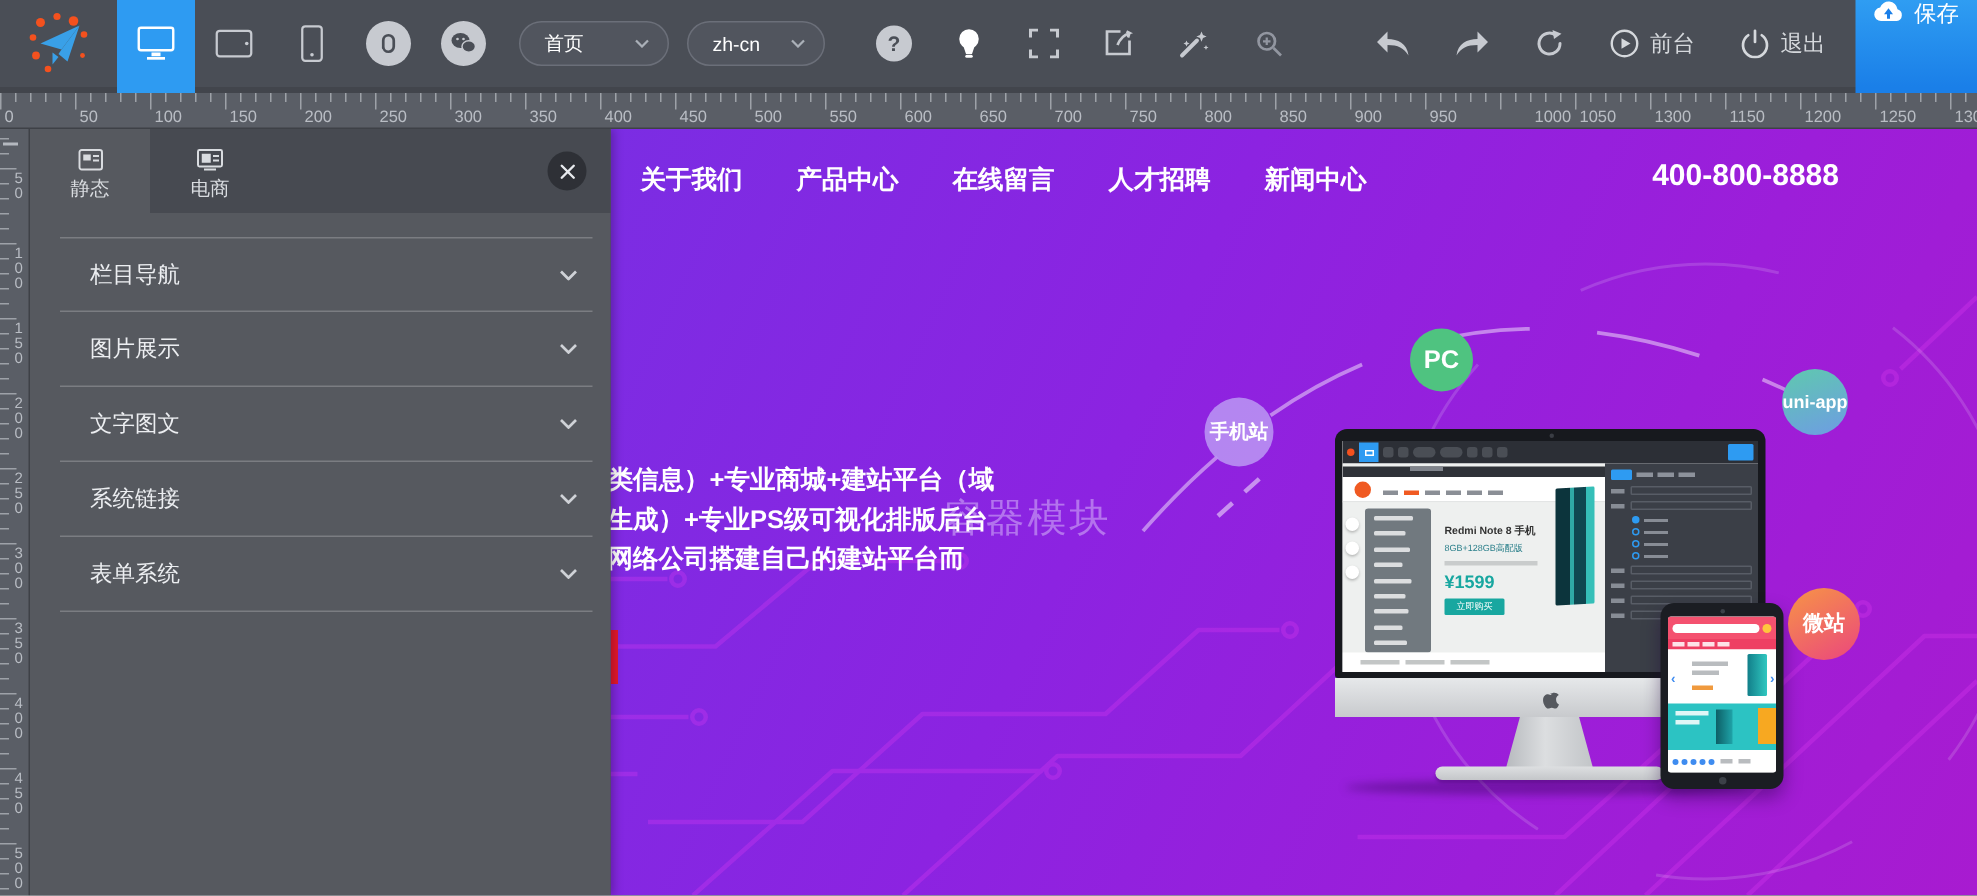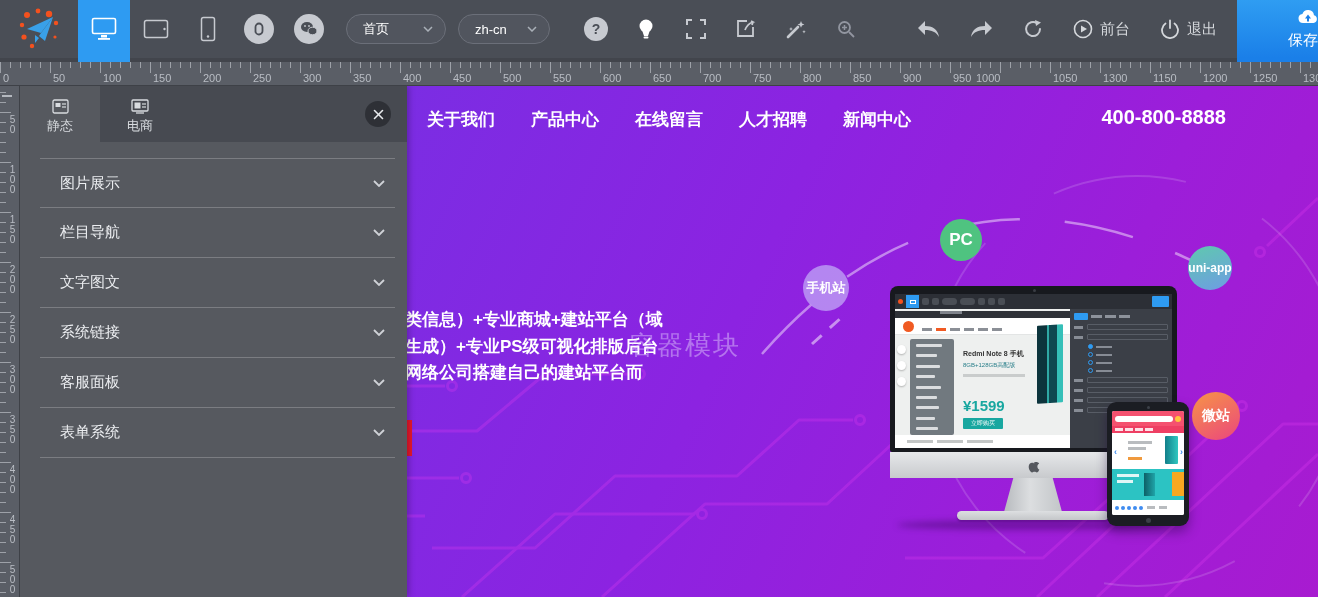--- a/index.html
+++ b/index.html
@@ -10,21 +10,21 @@
   
   .toolbar { position:absolute; top:0; left:0; width:1318px; height:58px; background:#4a4e56; display:flex; align-items:center; z-index:30; }
   .tb-logo { width:78px; height:58px; display:flex; align-items:center; justify-content:center; }
   .dev-btn { width:52px; height:58px; display:flex; align-items:center; justify-content:center; cursor:pointer; }
   .dev-btn.active { background:#2e9bf2; }
   .circ-icon { width:30px; height:30px; border-radius:50%; background:#c7cad0; display:flex; align-items:center; justify-content:center; cursor:pointer; }
   .tb-pill { height:30px; border-radius:15px; background:#51555e; border:1px solid #6b6f79; color:#fff; font-size:13px; display:flex; align-items:center; justify-content:space-between; padding:0 12px 0 16px; cursor:pointer; }
   .tb-pill .chev { width:10px; height:6px; margin-left:10px; }
   .tb-ico { width:24px; height:24px; display:flex; align-items:center; justify-content:center; cursor:pointer; }
   .tb-right-btn { display:flex; align-items:center; gap:7px; color:#d5d8dc; font-size:15px; cursor:pointer; }
-  .save-btn { width:81px; height:58px; background:linear-gradient(#2f9df2,#1a7fe8); color:#fff; font-size:15px; display:flex; align-items:flex-end; justify-content:center; gap:7px; cursor:pointer;flex-direction:column; }
+  .save-btn { width:81px; height:58px; background:linear-gradient(#2f9df2,#1a7fe8); color:#fff; font-size:15px; display:flex; align-items:flex-start; justify-content:center; gap:7px; cursor:pointer; }
   .tb-strip { position:absolute; top:58px; left:0; width:1318px; height:4px; background:#42454c; z-index:29; }
   .tb-strip .seg-a { position:absolute; left:78px; width:52px; height:4px; background:#2e9bf2; }
   .tb-strip .seg-b { position:absolute; right:0; width:81px; height:4px; background:#1a7fe8; }
 
   
   .h-ruler { position:absolute; top:62px; left:0; width:1318px; height:24px; background:#5a5e66; border-bottom:1px solid #3e4147; z-index:20; overflow:hidden; }
   .h-tick { position:absolute; top:0; width:1px; background:#9da1a8; }
   .h-tick.minor { height:6px; }
   .h-tick.major { height:11px; }
   .h-lab { position:absolute; bottom:1px; font-size:11px; color:#b9bdc4; white-space:nowrap; }
@@ -88,21 +88,21 @@
   .mp-nav i { display:inline-block; width:10px; height:3px; background:#8b8f96; margin-left:4px; }
   .mp-nav i.hot { background:#f05a22; }
   .mp-float { position:absolute; left:2px; top:36px; display:flex; flex-direction:column; gap:7px; }
   .mp-float i { width:9px; height:9px; border-radius:50%; background:#fff; box-shadow:0 1px 2px rgba(0,0,0,.25); }
   .mp-sidebar { position:absolute; left:15px; top:30px; width:44px; height:96px; background:rgba(96,104,112,.88); border-radius:2px; padding:5px 6px; display:flex; flex-direction:column; justify-content:space-between; }
   .mp-sidebar i { display:block; height:3px; background:rgba(255,255,255,.75); border-radius:1px; }
   .mp-prod { position:absolute; left:68px; top:40px; width:90px; }
   .mp-title { font-size:7px; font-weight:bold; color:#333; white-space:nowrap; }
   .mp-sub { font-size:6px; color:#2a7f8a; white-space:nowrap; margin-top:2px; }
   .mp-grayline { width:62px; height:3px; background:#c9cccc; margin-top:4px; }
-  .mp-price { font-size:15px; font-weight:bold; color:#18a7a0; margin-top:20px; }
+  .mp-price { font-size:12px; font-weight:bold; color:#18a7a0; margin-top:4px; }
   .mp-buy { margin-top:4px; width:40px; height:11px; background:#18a7a0; color:#fff; font-size:6px; display:flex; align-items:center; justify-content:center; border-radius:1px; }
   .mp-img { position:absolute; right:7px; top:16px; width:26px; height:78px;
     background:linear-gradient(90deg,#0c343c 0 38%,#2fa9a5 38% 48%,#0f4750 48% 78%,#35bfb8 78% 100%); transform:skewY(-3deg); border-radius:1px; }
   .mp-footer { position:absolute; left:0; right:0; bottom:0; height:13px; background:#fff; display:flex; align-items:center; gap:4px; padding-left:12px; }
   .mp-footer i { display:block; width:26px; height:3px; background:#c3c6c6; }
   .mini-panel { flex:1; background:#3b3f47; padding:4px; display:flex; flex-direction:column; gap:4px; }
   .pn-tabs { display:flex; gap:3px; align-items:center; }
   .pn-tabs i { display:block; width:11px; height:3px; background:#8d929b; }
   .pn-tabs b { display:block; width:14px; height:7px; background:#2e9bf2; border-radius:1px; }
   .pn-row { display:flex; align-items:center; gap:4px; }
@@ -449,21 +449,21 @@
       <span class="h-lab" style="left: 503px;">500</span>
       <span class="h-lab" style="left: 553px;">550</span>
       <span class="h-lab" style="left: 603px;">600</span>
       <span class="h-lab" style="left: 653px;">650</span>
       <span class="h-lab" style="left: 703px;">700</span>
       <span class="h-lab" style="left: 753px;">750</span>
       <span class="h-lab" style="left: 803px;">800</span>
       <span class="h-lab" style="left: 853px;">850</span>
       <span class="h-lab" style="left: 903px;">900</span>
       <span class="h-lab" style="left: 953px;">950</span>
-      <span class="h-lab" style="left: 976px; margin-top: 40px;">1000</span>
+      <span class="h-lab" style="left: 1023px; margin-top: 40px;">1000</span>
       <span class="h-lab" style="left: 1053px;">1050</span>
       <span class="h-lab" style="left: 1103px;">1300</span>
       <span class="h-lab" style="left: 1153px;">1150</span>
       <span class="h-lab" style="left: 1203px;">1200</span>
       <span class="h-lab" style="left: 1253px;">1250</span>
       <span class="h-lab" style="left: 1303px;">1300</span>
     </div>
   <div class="v-ruler" id="vruler">
     <div class="guide-dash"></div>
   <div class="v-tick minor" style="top: 6px;"></div>
@@ -559,45 +559,39 @@
             <g stroke="#e8eaee" stroke-width="1.6" stroke-linecap="round">
               <line x1="1.5" y1="1.5" x2="9.5" y2="9.5"></line>
               <line x1="9.5" y1="1.5" x2="1.5" y2="9.5"></line>
             </g>
           </svg>
       </div>
     </div>
 
     <div class="acc-list">
       <div class="acc-row">
-        <span>图片展示</span>
+        <span>栏目导航</span>
         <svg width="12" height="7" viewBox="0 0 12 7">
             <polyline points="1,1 6,6 11,1" fill="none" stroke="#cfd2d7" stroke-width="1.8"></polyline>
           </svg>
       </div>
       <div class="acc-row">
-        <span>栏目导航</span>
+        <span>图片展示</span>
         <svg width="12" height="7" viewBox="0 0 12 7">
             <polyline points="1,1 6,6 11,1" fill="none" stroke="#cfd2d7" stroke-width="1.8"></polyline>
           </svg>
       </div>
       <div class="acc-row">
         <span>文字图文</span>
         <svg width="12" height="7" viewBox="0 0 12 7">
             <polyline points="1,1 6,6 11,1" fill="none" stroke="#cfd2d7" stroke-width="1.8"></polyline>
           </svg>
       </div>
       <div class="acc-row">
         <span>系统链接</span>
-        <svg width="12" height="7" viewBox="0 0 12 7">
-            <polyline points="1,1 6,6 11,1" fill="none" stroke="#cfd2d7" stroke-width="1.8"></polyline>
-          </svg>
-      </div>
-      <div class="acc-row">
-        <span>客服面板</span>
         <svg width="12" height="7" viewBox="0 0 12 7">
             <polyline points="1,1 6,6 11,1" fill="none" stroke="#cfd2d7" stroke-width="1.8"></polyline>
           </svg>
       </div>
       <div class="acc-row">
         <span>表单系统</span>
         <svg width="12" height="7" viewBox="0 0 12 7">
             <polyline points="1,1 6,6 11,1" fill="none" stroke="#cfd2d7" stroke-width="1.8"></polyline>
           </svg>
       </div>

